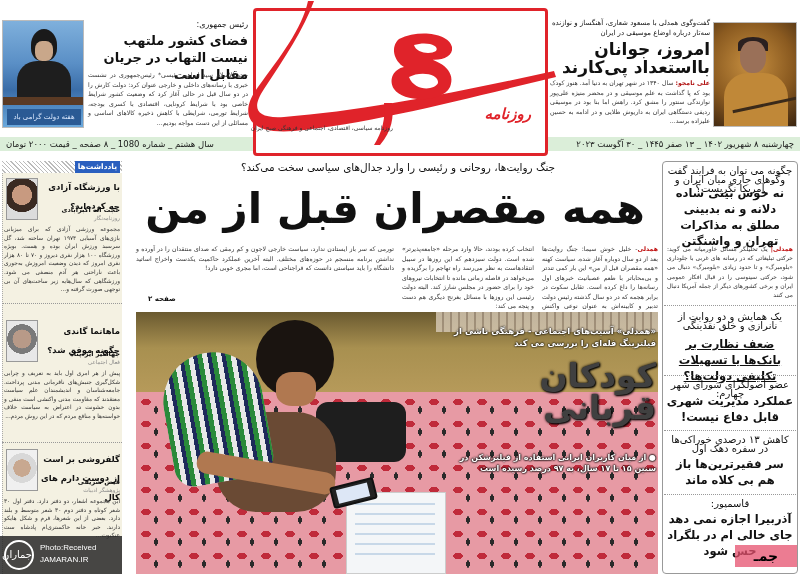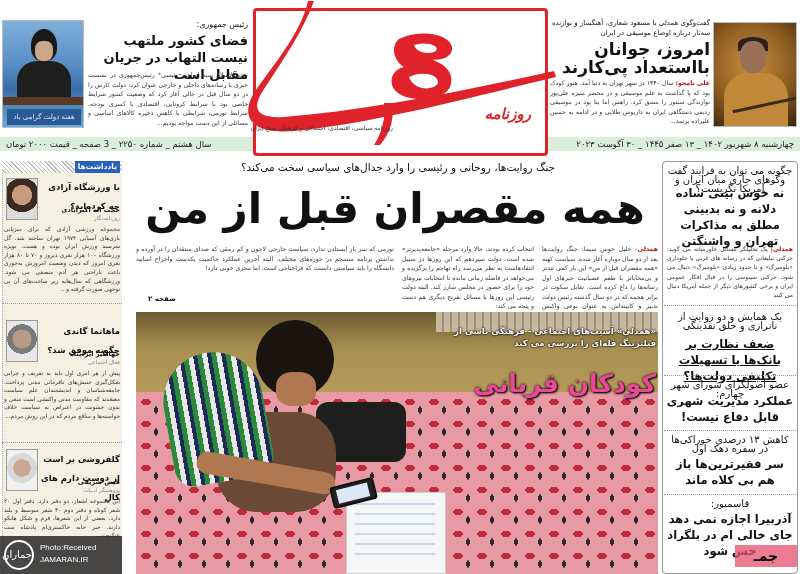--- a/index.html
+++ b/index.html
@@ -78,21 +78,21 @@
     #main-photo .boy-face { position:absolute; left:140px; top:60px; width:40px; height:34px; border-radius:40%; background:#b07850; }
     #main-photo .boy-legs { position:absolute; left:80px; top:100px; width:120px; height:100px; border-radius: 40px; background:#6a4a34; }
     #main-photo .arm { position:absolute; left:60px; top:150px; width:140px; height:22px; border-radius: 10px; background:#b07850; transform: rotate(10deg); }
     #main-photo .bag { position:absolute; left:180px; top:90px; width:90px; height:60px; border-radius:12px; background:#1e1e1e; }
     #main-photo .phone { position:absolute; left:195px; top:170px; width:45px; height:22px; background:#222; border:2px solid #111; border-radius:3px; transform: rotate(-14deg); }
     #main-photo .phone::after { content:""; position:absolute; left:4px; top:2px; width:32px; height:14px; background:#dde7f6; }
     #main-photo .book { position:absolute; left:210px; top:180px; width:100px; height:82px; background:#f4f6f8; border:1px solid #ccc; }
     #main-photo .book::after { content:""; position:absolute; left:8px; top:10px; width:80px; height:60px; background: repeating-linear-gradient(0deg, transparent 0 8px, #c8d8e8 8px 10px); }
 
     #photo-kicker { right: 144px; top: 325px; width: 240px; font-size: 8.5px; font-weight: bold; color: #fff; text-align: right; line-height: 12px; text-shadow: 0 0 2px #000, 0 0 2px #000; }
-    #photo-title { right: 144px; top: 368px; width: 240px; font-size: 25px; font-weight: bold; color: #ec4899; text-align: right; line-height: 32px; text-shadow: 0 0 3px #000, 1px 1px 2px #000; }
+    #photo-title { right: 144px; top: 360px; width: 240px; font-size: 33px; font-weight: bold; color: #404040; text-align: right; line-height: 32px; text-shadow: 0 0 3px #000, 1px 1px 2px #000; }
     #photo-bullets { right: 144px; top: 452px; width: 220px; font-size: 8px; font-weight: bold; color: #fff; text-align: right; line-height: 11px; text-shadow: 0 0 2px #000, 0 0 2px #000, 0 0 2px #000; }
     #photo-bullets p { margin-bottom: 3px; }
 
     
     #right-col { left: 662px; top: 161px; width: 136px; height: 413px; border: 1px solid #999; border-radius: 4px; background: #fff; }
     .rc-kicker { position:absolute; width: 126px; font-size: 10px; text-align: center; line-height: 9px; }
     .rc-title { position:absolute; width: 128px; font-size: 11.5px; font-weight: bold; text-align: center; line-height: 16px; }
     .rc-body { position:absolute; width: 126px; font-size: 6px; line-height: 9.2px; text-align: justify; color:#333; }
     .rc-body .lead { color:#c01010; font-weight:bold; }
     .rc-sep { position:absolute; left: 664px; width: 132px; border-top: 1px dotted #999; }
@@ -132,21 +132,21 @@
 <div id="tr-photo" class="abs">
   <div class="body"></div>
     <div class="hair"></div>
     <div class="head"></div>
     <div class="instr"></div>
 </div>
 <div id="tr-kicker" class="abs">گفت‌وگوی همدلی با مسعود شعاری، آهنگساز و نوازنده سه‌تار درباره اوضاع موسیقی در ایران</div>
 <div id="tr-title" class="abs">امروز، جوانان بااستعداد پی‌کارند</div>
 <div id="tr-body" class="abs"><span class="lead">علی نامجو:</span> <span>سال ۱۳۴۰ در شهر تهران به دنیا آمد. هنوز کودک بود که پا گذاشت به علم موسیقی و در محضر منیژه علی‌پور نوازندگی سنتور را مشق کرد. راهش اما بنا بود در موسیقی ردیفی دستگاهی ایران به داریوش طلایی و در ادامه به حسین علیزاده برسد...</span></div>
 
-<div id="infobar-left" class="abs infobar">سال هشتم _ شماره ۲۲۵۰ _ 3 صفحه _ قیمت ۲۰۰۰ تومان</div>
+<div id="infobar-left" class="abs infobar">سال هشتم _ شماره 1080 _ ۸ صفحه _ قیمت ۲۰۰۰ تومان</div>
 <div id="infobar-right" class="abs infobar">چهارشنبه ۸ شهریور ۱۴۰۲ _ ۱۳ صفر ۱۴۴۵ _ ۳۰ آگوست ۲۰۲۳</div>
 
 <div id="left-col" class="abs"></div>
 <div id="notes-header" class="abs"></div>
 <div id="notes-tag" class="abs">یادداشت‌ها</div>
 
 <div class="note-photo" style="left:6px; top:178px; background: radial-gradient(circle at 50% 40%, #c89a80 0 35%, #3a2a22 36% 60%, #dcdcdc 61%);"></div>
 <div class="note-title" style="right:680px; top:178px; width:80px;">با ورزشگاه آزادی چه کرده‌اید؟</div>
 <div class="note-author" style="right:680px; top:206px; width:80px;">حجت اله اکبرآبادی</div>
 <div class="note-role" style="right:680px; top:215px; width:80px;">روزنامه‌نگار</div>
@@ -185,20 +185,21 @@
   <div class="boy-face"></div>
   <div class="arm"></div>
   <div class="book"></div>
   <div class="phone"></div>
 </div>
 <div id="photo-kicker" class="abs">«همدلی» آسیب‌های اجتماعی - فرهنگی ناشی از فیلترینگ فله‌ای را بررسی می کند</div>
 <div id="photo-title" class="abs">
   <div>کودکان قربانی</div>
 </div>
 <div id="photo-bullets" class="abs">
+  <p>● از میان کاربران ایرانی استفاده از فیلترشکن در سنین ۱۵ تا ۱۷ سال، به ۹۷ درصد رسیده است</p>
 </div>
 
 <div id="right-col" class="abs"></div>
 
 <div class="rc-kicker abs" style="left:667px; top:166px;">چگونه می توان به فرایند گفت وگوهای جاری میان ایران و آمریکا نگریست؟</div>
 <div class="rc-title abs" style="left:666px; top:185px;">نه خوش بینی ساده دلانه و نه بدبینی مطلق به مذاکرات تهران و واشنگتن</div>
 <div class="rc-body abs" style="left:667px; top:244px;"><span class="lead">همدلی|</span> <span>یک تحلیلگر مسائل خاورمیانه می گوید: حرکتی تبلیغاتی که در رسانه های غربی با جلوداری «بلومبرگ» و تا حدود زیادی «بلومبرگ» دنبال می شود، حرکتی سینوسی را در قبال افکار عمومی ایران و برخی کشورهای دیگر از جمله آمریکا دنبال می کنند</span></div>
 <div class="rc-sep abs" style="top:305px;"></div>
 
 <div class="rc-kicker abs" style="left:667px; top:312px;">یک همایش و دو روایت از نانرازی و خلق نقدینگی</div>

